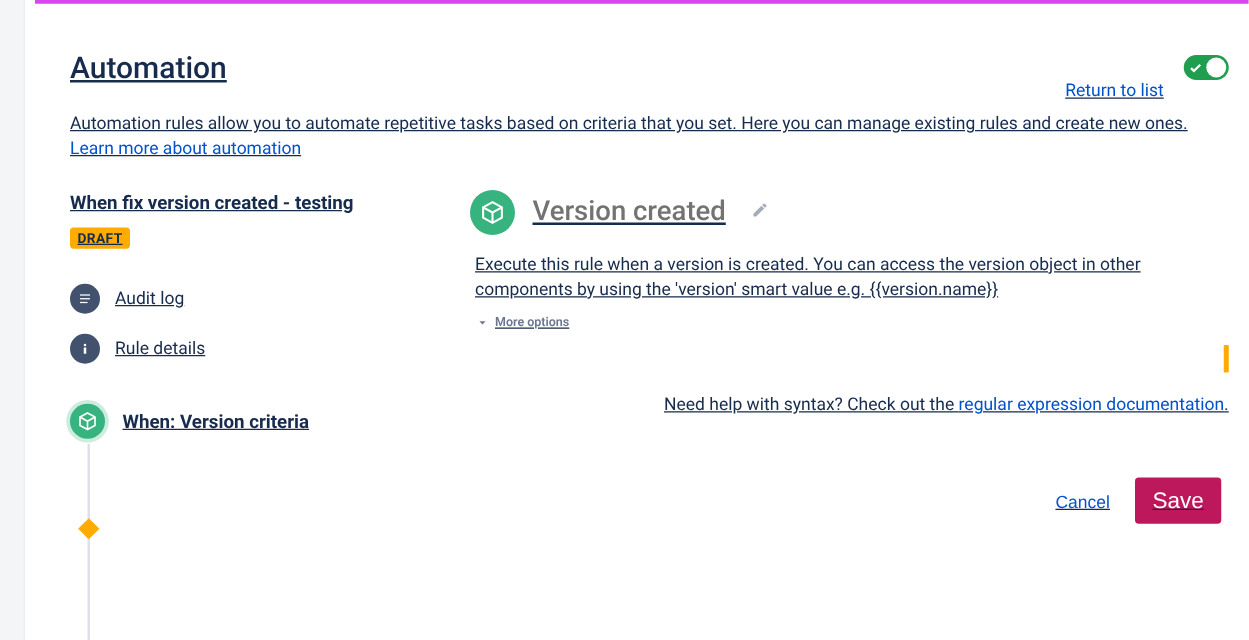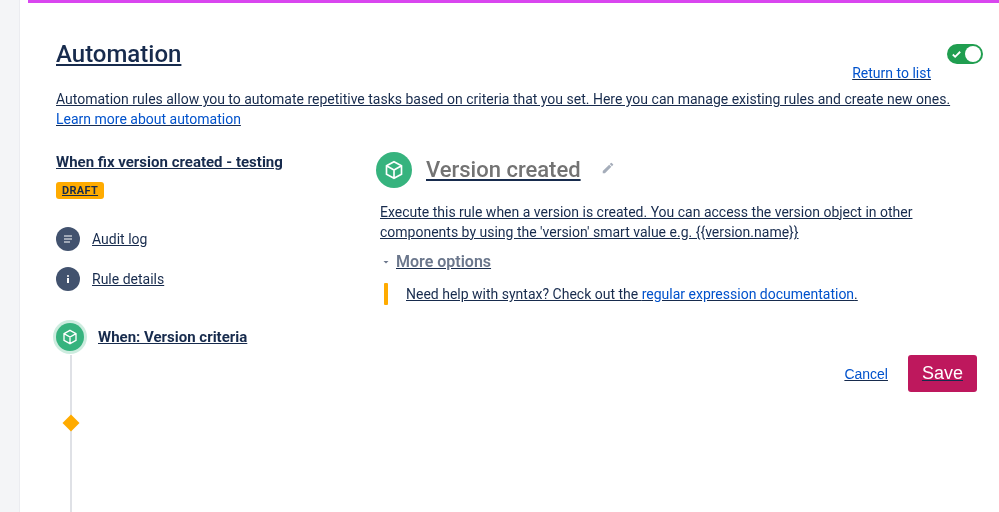--- a/index.html
+++ b/index.html
@@ -204,21 +204,21 @@
       line-height: 1.45;
       padding-left: 4px;
     }
     .more-opts {
       margin-top: 10px;
       display: flex;
       align-items: center;
       gap: 4px;
       color: #6B778C;
       font-weight: 600;
-      font-size: 16px;
+      font-size: 10px;
       cursor: pointer;
       padding-left: 4px;
     }
     .field-box {
       margin-top: 8px;
       border: 2px solid #1aa575;
       border-radius: 6px;
       padding: 8px 10px 12px 10px;
     }
     .field-label {
@@ -233,23 +233,24 @@
       border-radius: 3px;
       padding: 8px 10px;
       font-size: 14px;
       color: #172B4D;
       background: #fafbfc;
     }
     .field-input::placeholder { color: #7a869a; }
     .help-row {
       margin-top: 12px;
       display: flex;
-      align-items: center;
+      align-items: flex-end;
       gap: 18px;
       padding-left: 8px;
+      flex-direction: column;
     }
     .help-bar {
       width: 4px;
       height: 22px;
       background: #FFAB00;
       border-radius: 1px;
     }
     .actions-row {
       margin-top: 50px;
       display: flex;

